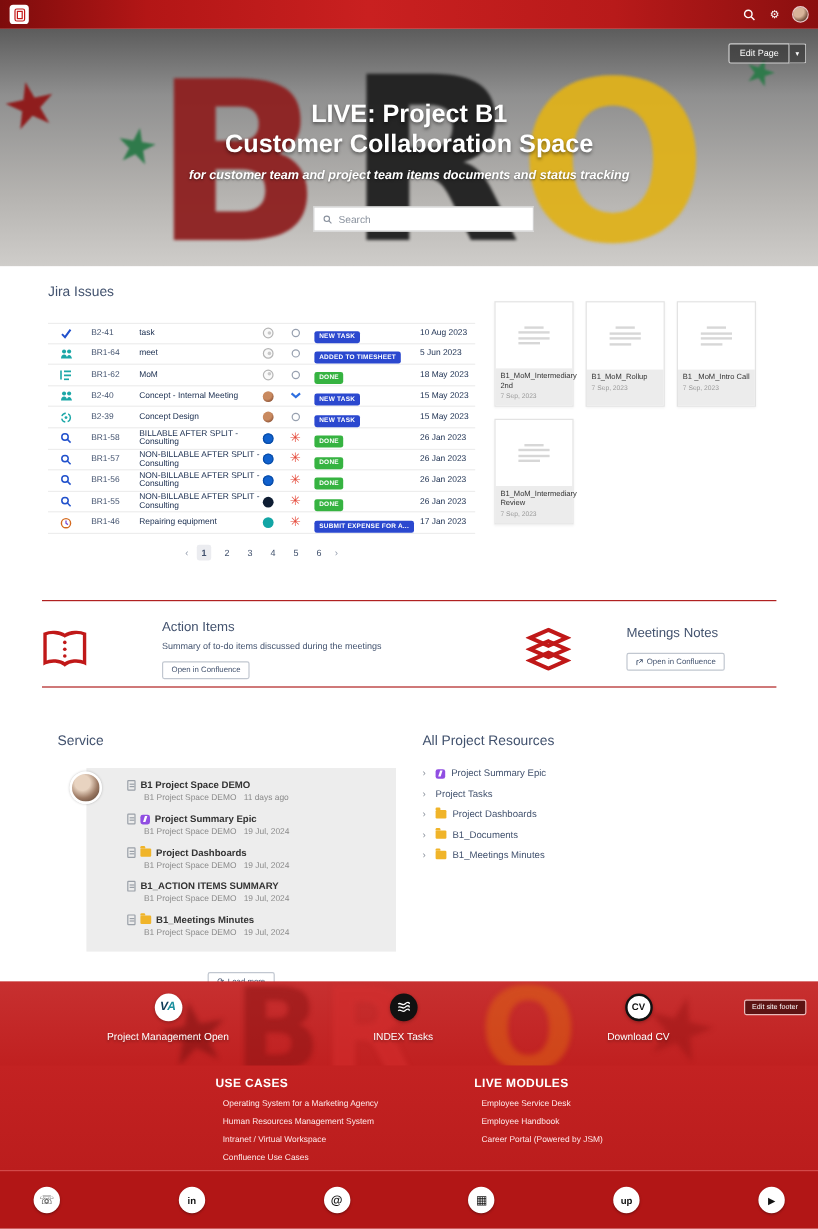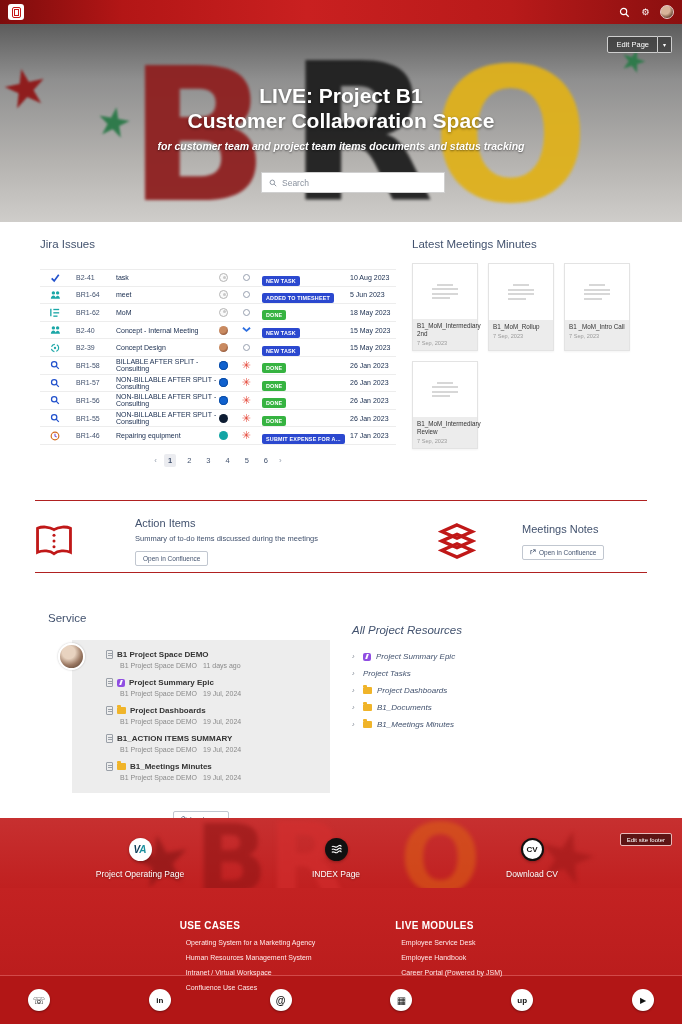--- a/index.html
+++ b/index.html
@@ -99,37 +99,37 @@
   .act-line2 b { font-weight:normal; color:#8a8a8a; margin-right:6px; }
   .mini-doc { width:7px; height:9px; border:1px solid #9aa0a8; border-radius:1px; position:relative; flex-shrink:0; }
   .mini-doc::after { content:""; position:absolute; left:1px; top:2px; width:3.5px; height:1px; background:#9aa0a8; box-shadow:0 2px 0 #9aa0a8; }
   .mini-folder { width:9px; height:7px; background:#f0b429; border-radius:1px; position:relative; flex-shrink:0; }
   .mini-folder::before { content:""; position:absolute; top:-2px; left:0; width:4px; height:2px; background:#f0b429; border-radius:1px 1px 0 0; }
   .mini-epic { width:8px; height:8px; background:#904ee2; border-radius:2px; position:relative; flex-shrink:0; }
   .mini-epic::after { content:""; position:absolute; left:3px; top:1.5px; width:2px; height:5px; background:#fff; transform:skewX(-18deg); }
   .loadmore-wrap { margin-top:14px; text-align:center; margin-left:24px; width:258px; }
 
   
-  .resources { position:absolute; left:352px; top:402px; width:290px;font-style:italic; }
+  .resources { position:absolute; left:352px; top:390px; width:290px; }
   .tree { margin-top:16px; }
   .tree-item { display:flex; align-items:center; gap:5px; margin-bottom:8px; }
   .chev { color:#8a919c; font-size:8px; width:6px; }
   .tree-label { font-size:8px; color:#42526e; }
 
   
   .footer { position:absolute; top:818px; left:0; width:682px; height:206px; background:#c32222; }
   .f-band1 { position:relative; height:70px; overflow:hidden; background:linear-gradient(180deg,#c73030,#c02020); }
   .f-bg { position:absolute; font-weight:bold; filter:blur(2px); opacity:.55; line-height:1; font-family:"DejaVu Sans",sans-serif; }
-  .f-links { position:absolute; inset:0; display:flex; justify-content:space-between; padding:20px 80px 0 70px; }
+  .f-links { position:absolute; inset:0; display:flex; justify-content:space-between; padding:10px 80px 0 70px; }
   .f-link { text-align:center; width:140px; }
   .f-circle { width:23px; height:23px; border-radius:50%; background:#fff; margin:0 auto; display:flex; align-items:center; justify-content:center; box-shadow:0 1px 3px rgba(0,0,0,.3); }
   .f-label { color:#fff; font-size:8.5px; margin-top:8px; text-shadow:0 1px 2px rgba(0,0,0,.3); }
   .edit-footer { position:absolute; top:15px; right:10px; background:#5d1414; border:1px solid #e9baba; color:#fff; font-size:6px; padding:2.5px 6px; border-radius:2px; }
   .f-band2 { height:87px; background:linear-gradient(180deg,#c32222,#bb1d1d); display:flex; justify-content:center; gap:80px; padding-top:10px; }
-  .f-col-h { color:#fff; font-size:10px; font-weight:bold; letter-spacing:.3px;margin-top:22px; }
+  .f-col-h { color:#fff; font-size:10px; font-weight:bold; letter-spacing:.3px; }
   .f-col li { list-style:none; color:#ffe9e9; font-size:7px; margin-top:8px; margin-left:6px; }
   .f-band3 { height:49px; background:#b21616; border-top:1px solid #d24a4a; display:flex; align-items:center; justify-content:space-between; padding:0 28px; }
   .soc { width:22px; height:22px; border-radius:50%; background:#fff; display:flex; align-items:center; justify-content:center; color:#111; font-size:10px; font-weight:bold; box-shadow:0 1px 2px rgba(0,0,0,.35); }
   .soc.small-txt { font-size:8px; }
   svg { display:block; }
 </style>
 </head>
 <body>
 
 <div id="page">
@@ -364,21 +364,20 @@
         <span class="pg">2</span>
         <span class="pg">3</span>
         <span class="pg">4</span>
         <span class="pg">5</span>
         <span class="pg">6</span>
         <span class="arr">›</span>
       </div>
     </div>
 
     <div class="meet">
-      <div class="sec-h">Latest Meetings Minutes</div>
       <div class="cards">
         <div class="card">
           <div class="card-thumb">
               <div class="doc-lines">
                 <i></i>
                 <i></i>
                 <i></i>
                 <i></i>
               </div>
             </div>
@@ -554,29 +553,29 @@
       <span class="f-bg" style="left:130px;top:8px;font-size:70px;color:#7c1212;transform:rotate(-10deg);">★</span>
       <span class="f-bg" style="left:195px;top:-6px;font-size:95px;color:#8c1414;">B</span>
       <span class="f-bg" style="left:268px;top:-8px;font-size:100px;color:#d62f2f;">R</span>
       <span class="f-bg" style="left:400px;top:-6px;font-size:95px;color:#dd6414;">O</span>
       <span class="f-bg" style="left:535px;top:4px;font-size:70px;color:#9c1717;transform:rotate(14deg);">★</span>
       <div class="f-links">
         <div class="f-link">
           <div class="f-circle">
               <span style="font-weight:bold;font-style:italic;font-size:10px;color:#0d3b56;">V<span style="color:#1a8f9e;">A</span></span>
             </div>
-          <div class="f-label">Project Operating Page</div>
+          <div class="f-label">Project Management Open</div>
         </div>
         <div class="f-link">
           <div class="f-circle" style="background:#111;">
             <svg width="13" height="13" viewBox="0 0 14 14">
                 <path d="M2 4c2-2 4 2 6 0s4-2 4 0M2 7c2-2 4 2 6 0s4-2 4 0M2 10c2-2 4 2 6 0s4-2 4 0" fill="none" stroke="#fff" stroke-width="1.2"></path>
               </svg>
           </div>
-          <div class="f-label">INDEX Page</div>
+          <div class="f-label">INDEX Tasks</div>
         </div>
         <div class="f-link">
           <div class="f-circle" style="border:2px solid #111;">
               <span style="font-weight:bold;font-size:8px;color:#111;">CV</span>
             </div>
           <div class="f-label">Download CV</div>
         </div>
       </div>
       <button class="edit-footer">Edit site footer</button>
     </div>

